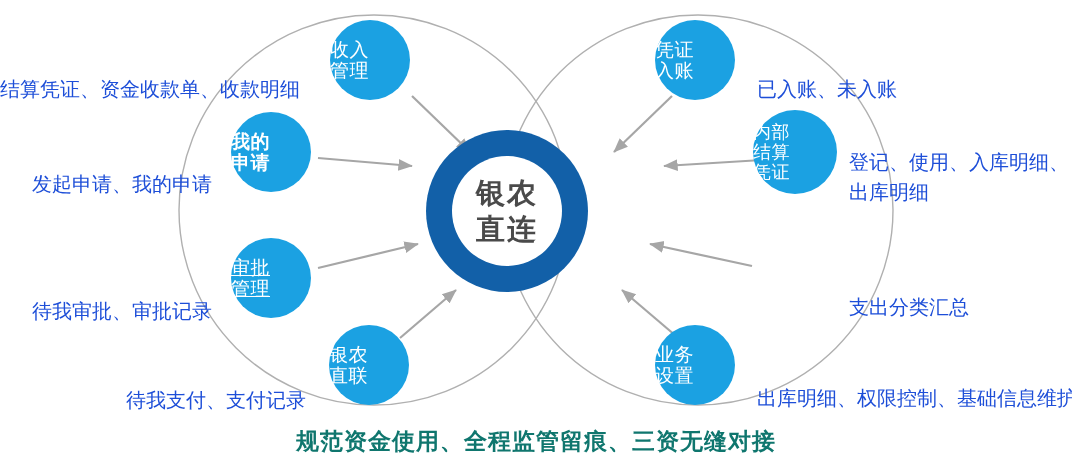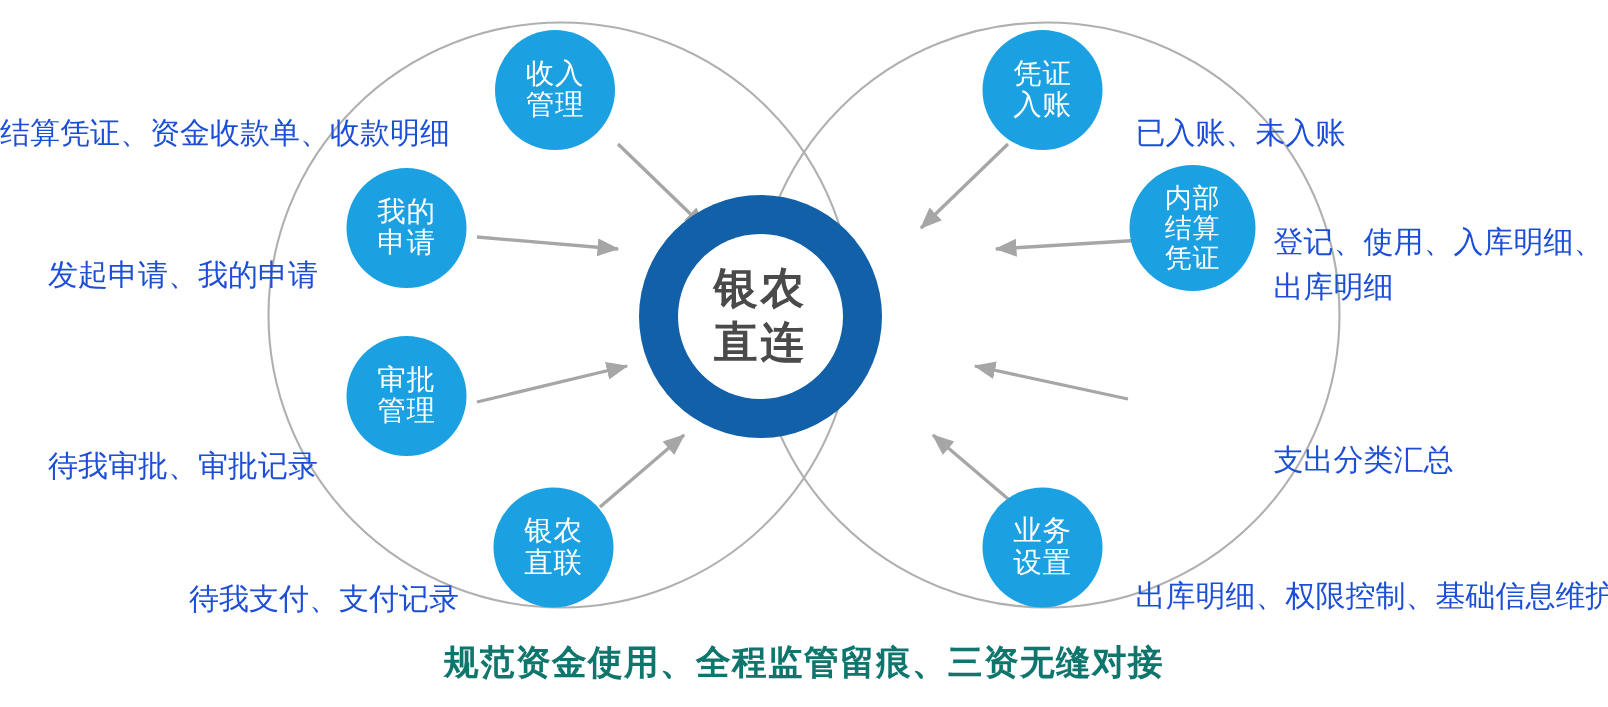--- a/index.html
+++ b/index.html
@@ -14,21 +14,20 @@
   svg#canvas{position:absolute;left:0;top:0;width:1072px;height:471px;}
 
   
   .node{
     position:absolute;
     border-radius:50%;
     background:#1ba1e2;
     color:#ffffff;
     display:flex;
     align-items:center;
-    justify-content:center;
     text-align:center;
     font-weight:400;
     letter-spacing:0.5px;
     box-sizing:border-box;
     line-height:1.12;
   }
   .node span{display:block;white-space:pre-line;}
   .n2{font-size:19px;}
   .n3{font-size:18px;}
 
@@ -109,26 +108,26 @@
       <span>银农
 直连</span>
     </div>
   </div>
 
   <div class="node n2" style="left:330px;top:20px;width:80px;height:80px;">
     <span>收入
 管理</span>
   </div>
 
-  <div class="node n2" style="left:231px;top:112px;width:80px;height:80px;">
+  <div class="node n2" style="left:231px;top:112px;width:80px;height:80px;font-weight:bold;">
     <span>我的
 申请</span>
   </div>
 
-  <div class="node n2" style="left:231px;top:224px;width:80px;height:80px;">
+  <div class="node n2" style="left:231px;top:238px;width:80px;height:80px;text-decoration:underline;">
     <span>审批
 管理</span>
   </div>
 
   <div class="node n2" style="left:329px;top:325px;width:80px;height:80px;">
     <span>银农
 直联</span>
   </div>
 
   <div class="node n2" style="left:655px;top:20px;width:80px;height:80px;">

